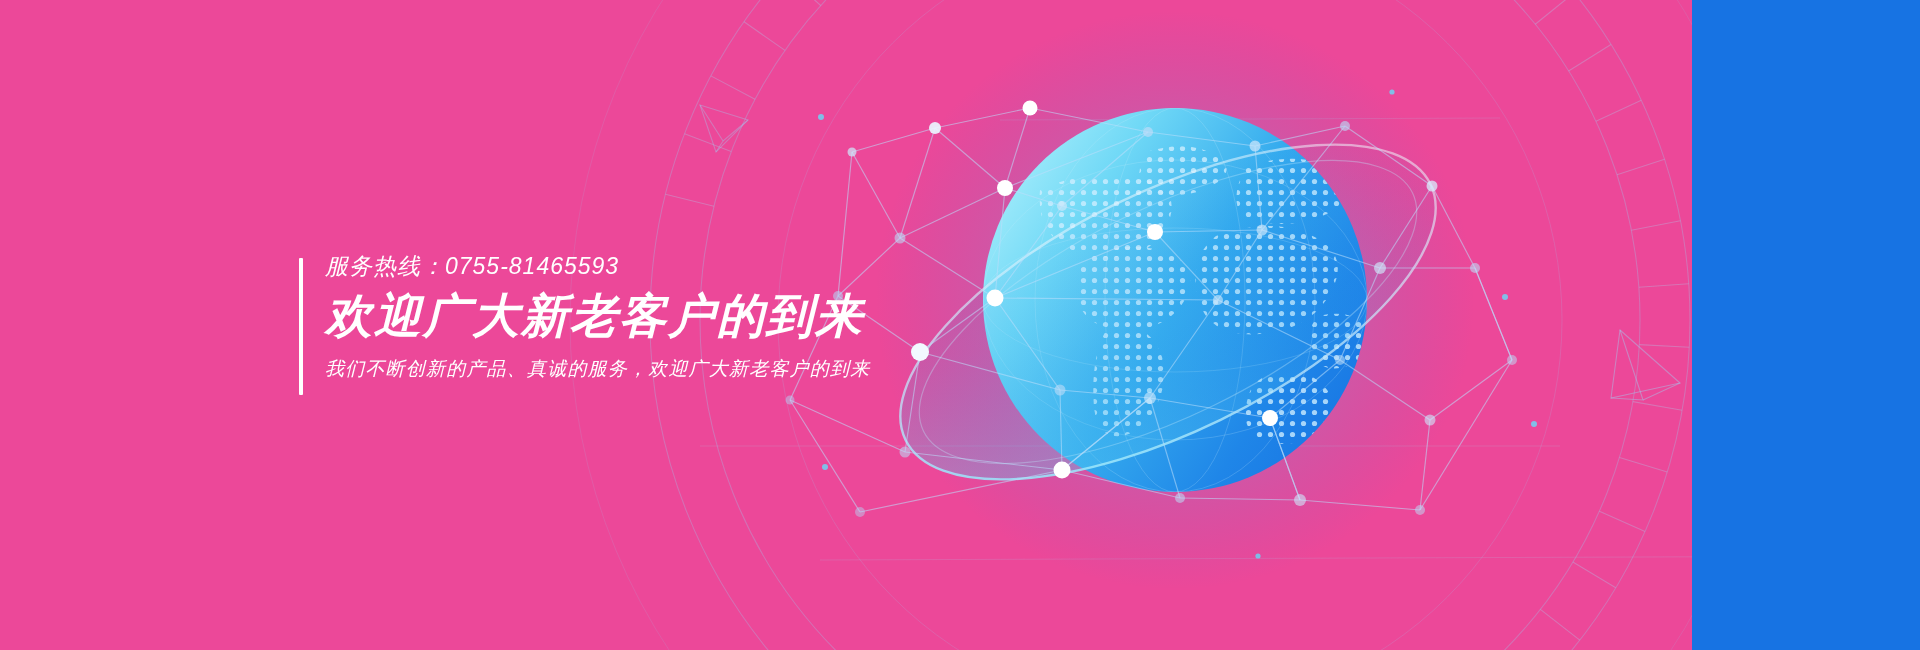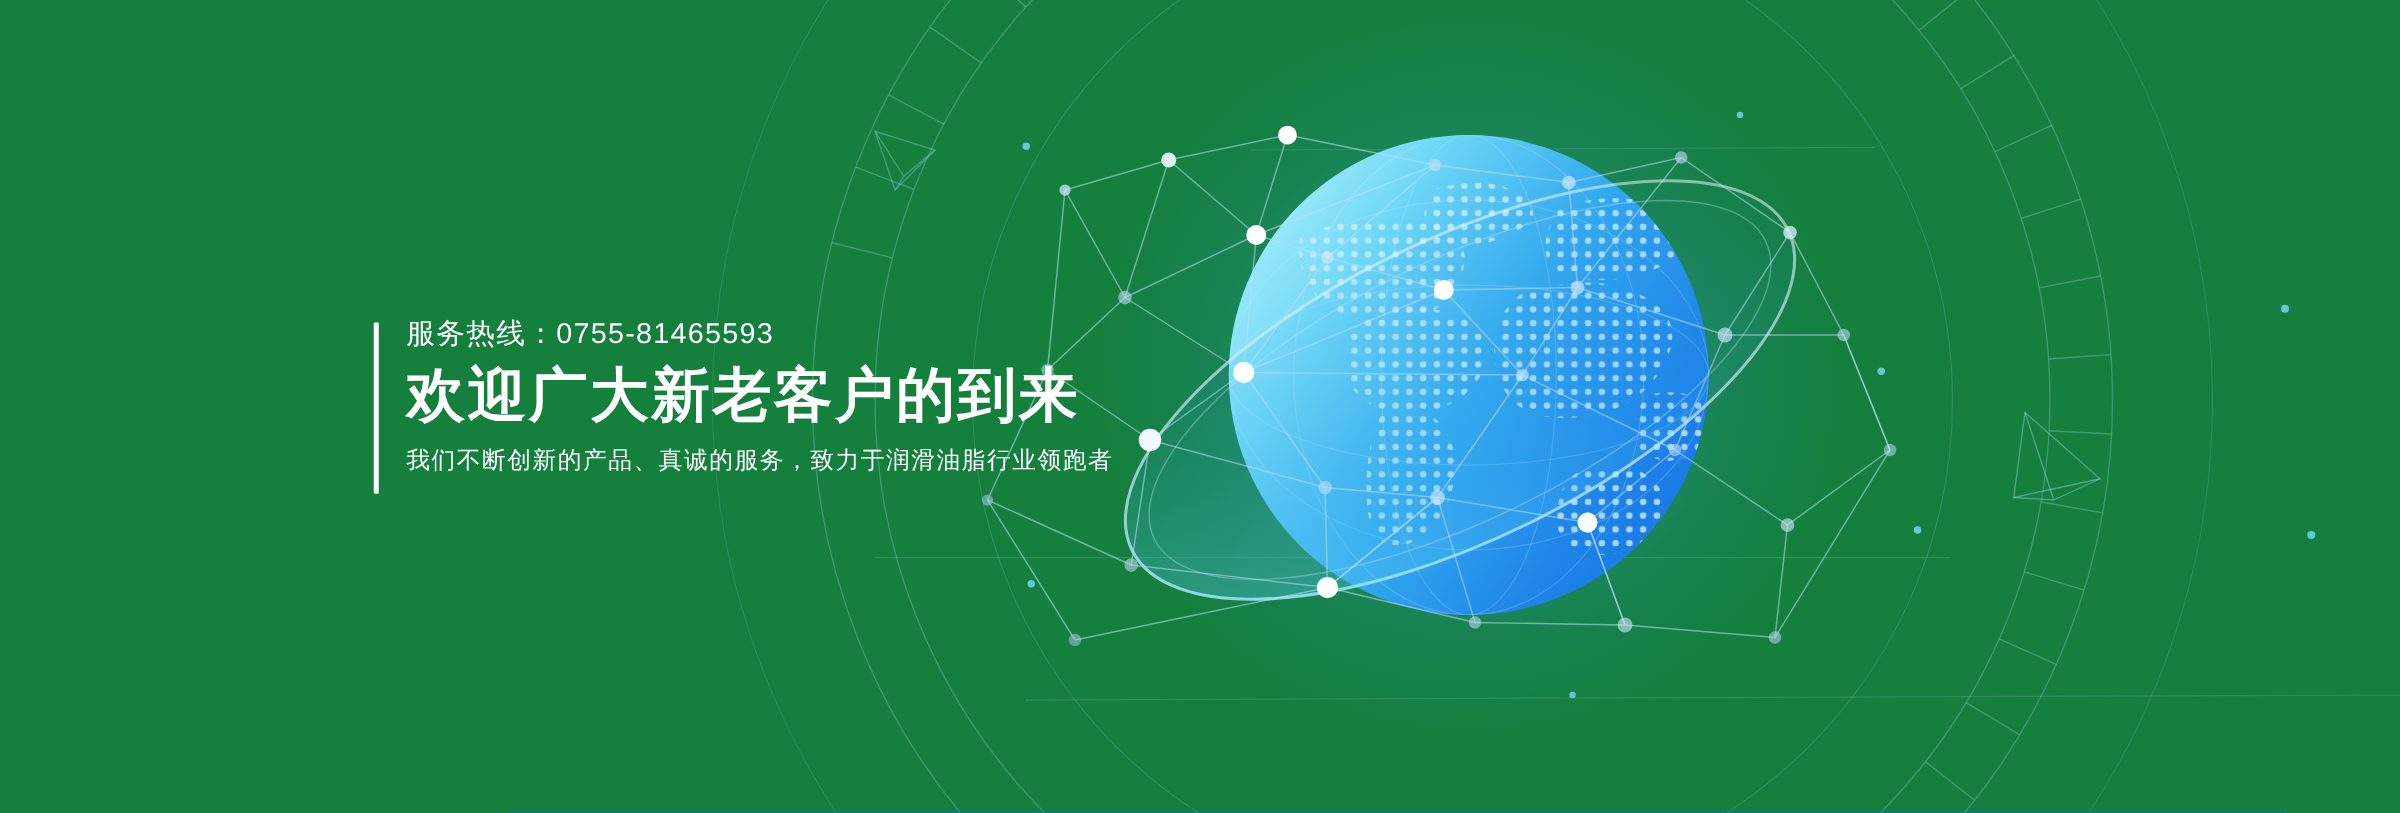--- a/index.html
+++ b/index.html
@@ -4,23 +4,24 @@
 <title>Banner</title>
 <style>
   * { margin:0; padding:0; box-sizing:border-box; }
   html,body { background:#1773e3; }
   body {
     font-family:"Liberation Sans","DejaVu Sans",sans-serif;
     width:1920px; height:650px; overflow:hidden;
   }
   #banner {
     position:relative;
-    width:1920px; height:650px;
-    background:#15803d;
+    width:1692px; height:650px;
+    background:#ec4899;
     overflow:hidden;
+    font-style:italic;
   }
   #bg-svg, #art-svg {
     position:absolute; left:0; top:0;
     width:1920px; height:650px;
     display:block;
   }
   
   #text-block {
     position:absolute;
     left:299px; top:250px;
@@ -305,16 +306,16 @@
       <circle cx="1420" cy="510" r="5" fill="#bcdcf8" fill-opacity="0.52"></circle>
       <circle cx="790" cy="400" r="4.5" fill="#b4d6f6" fill-opacity="0.48"></circle>
       <circle cx="860" cy="512" r="5" fill="#b4d6f6" fill-opacity="0.46"></circle>
     </g>
   </svg>
 
   <div id="text-block">
     <div id="accent-bar"></div>
     <div id="hotline">服务热线：0755-81465593</div>
     <div id="headline">欢迎广大新老客户的到来</div>
-    <div id="subtitle">我们不断创新的产品、真诚的服务，致力于润滑油脂行业领跑者</div>
+    <div id="subtitle">我们不断创新的产品、真诚的服务，欢迎广大新老客户的到来</div>
   </div>
 
 </div>
 
 </body></html>

